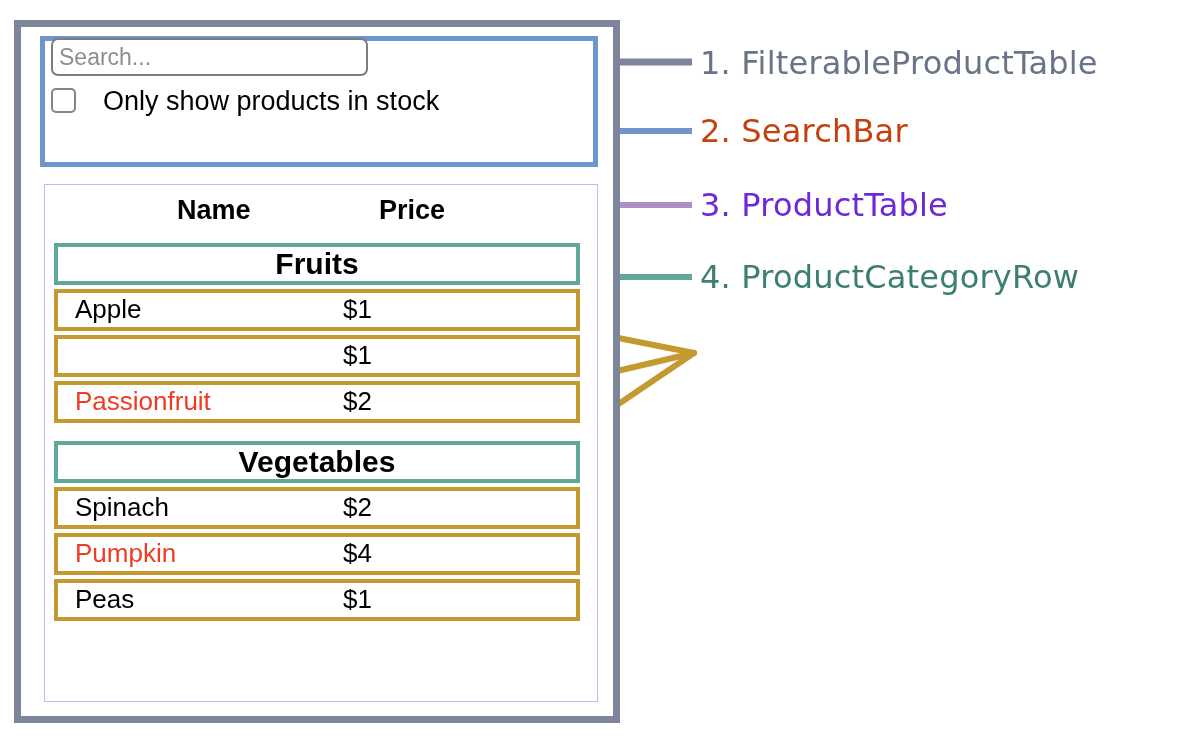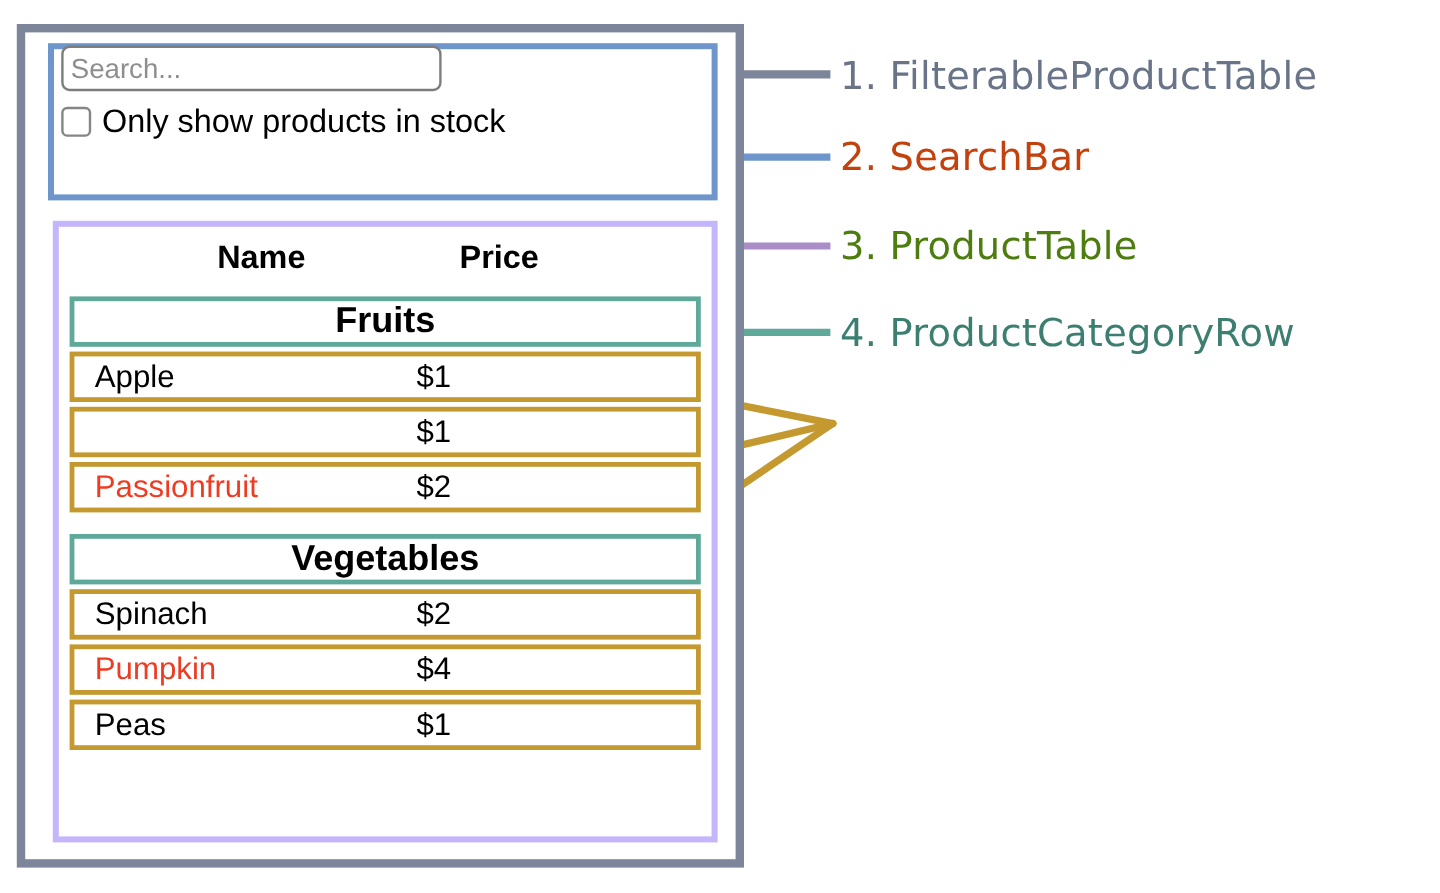--- a/index.html
+++ b/index.html
@@ -67,22 +67,21 @@
   #search-input::placeholder {
     color: #8e8e8e;
     opacity: 1;
   }
 
   #instock-row {
     position: absolute;
     left: 51px;
     top: 88px;
     display: flex;
-    align-items: center;
-    gap: 9px;
+    gap: 27px;
   }
   #instock-checkbox {
     width: 25px;
     height: 25px;
     box-sizing: border-box;
     border: 2px solid #858585;
     border-radius: 5px;
     background: #ffffff;
     flex: none;
     -webkit-appearance: none;
@@ -102,21 +101,21 @@
   }
 
   
   #product-table {
     position: absolute;
     left: 44px;
     top: 184px;
     width: 554px;
     height: 518px;
     box-sizing: border-box;
-    border: 5px solid #c4b5fd;
+    border: 1px solid #c4b5fd;
     background: #ffffff;
   }
 
   #table-head {
     position: absolute;
     left: 0;
     top: 8px;
     width: 544px;
     height: 44px;
   }
@@ -194,21 +193,21 @@
   .callout {
     position: absolute;
     left: 700px;
     font-size: 32px;
     letter-spacing: 0.2px;
     white-space: nowrap;
     font-family: "DejaVu Sans", sans-serif;
   }
   #label-1 { top: 44px;  color: #6a7488; }
   #label-2 { top: 112px; color: #c2410c; }
-  #label-3 { top: 186px; color: #4d7c0f; }
+  #label-3 { top: 186px; color: #6d28d9; }
   #label-4 { top: 258px; color: #3c7f71; }
   #label-5 { top: 330px; color: #9b7718; }
 
   #leaders {
     position: absolute;
     left: 0; top: 0;
     width: 1200px; height: 744px;
     pointer-events: none;
   }
 </style>

